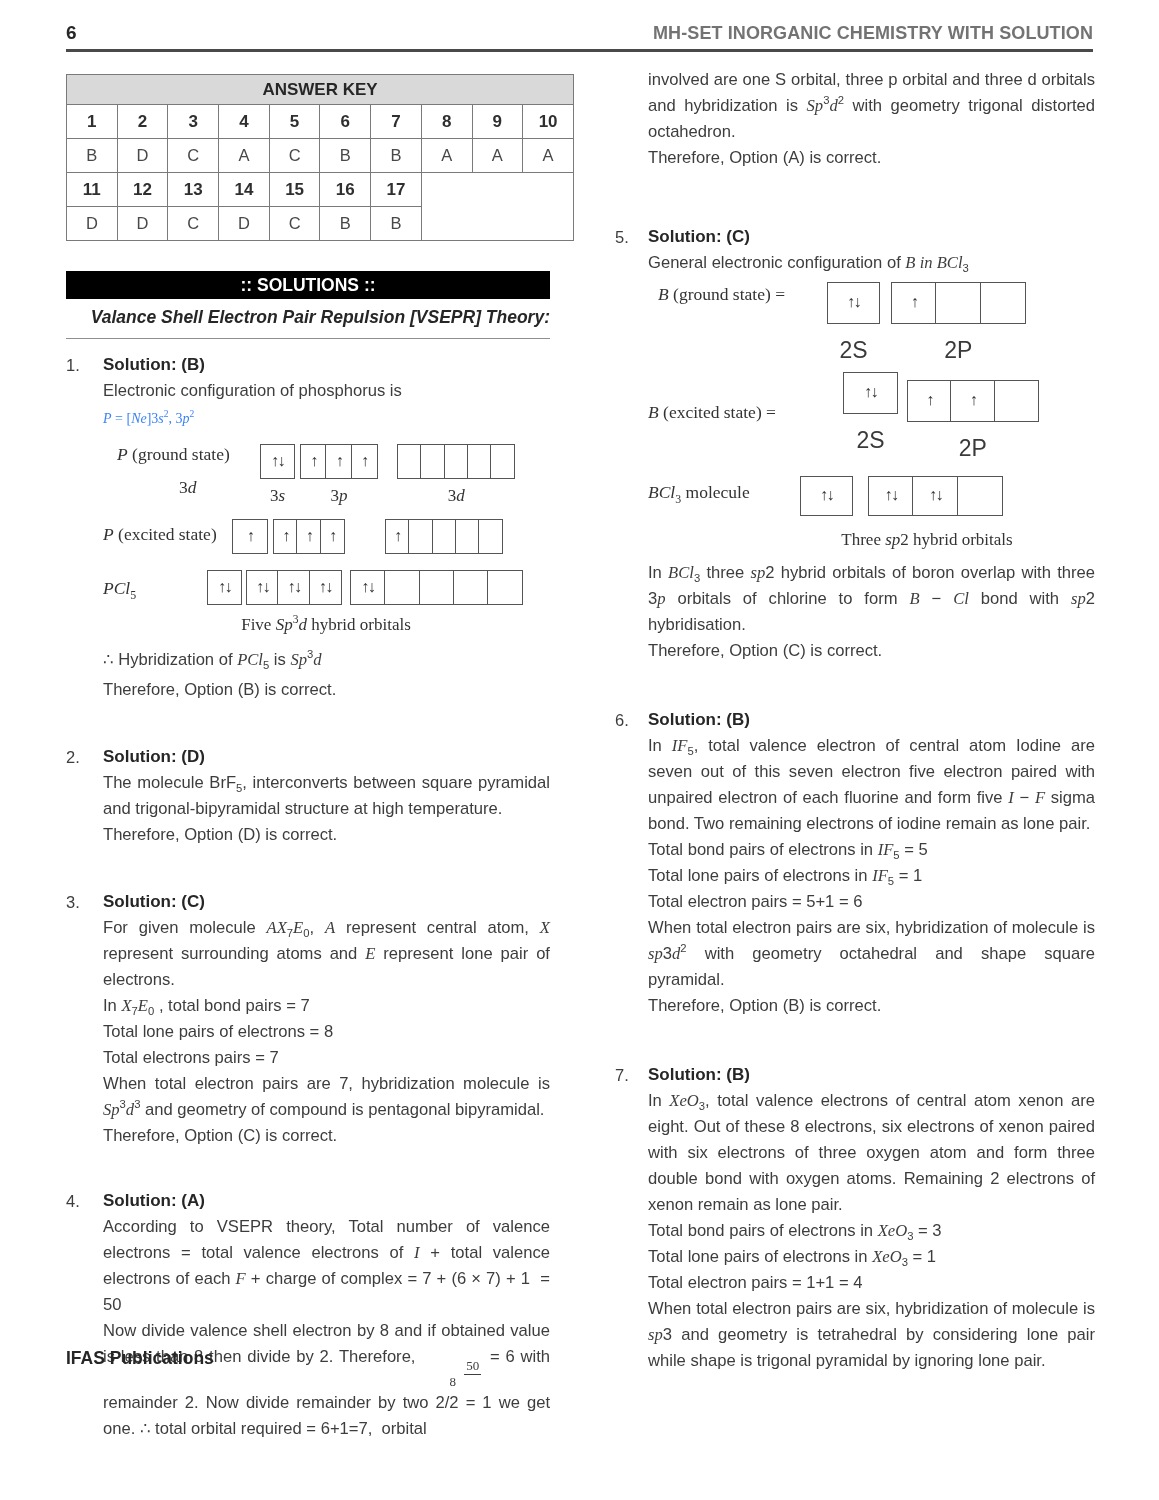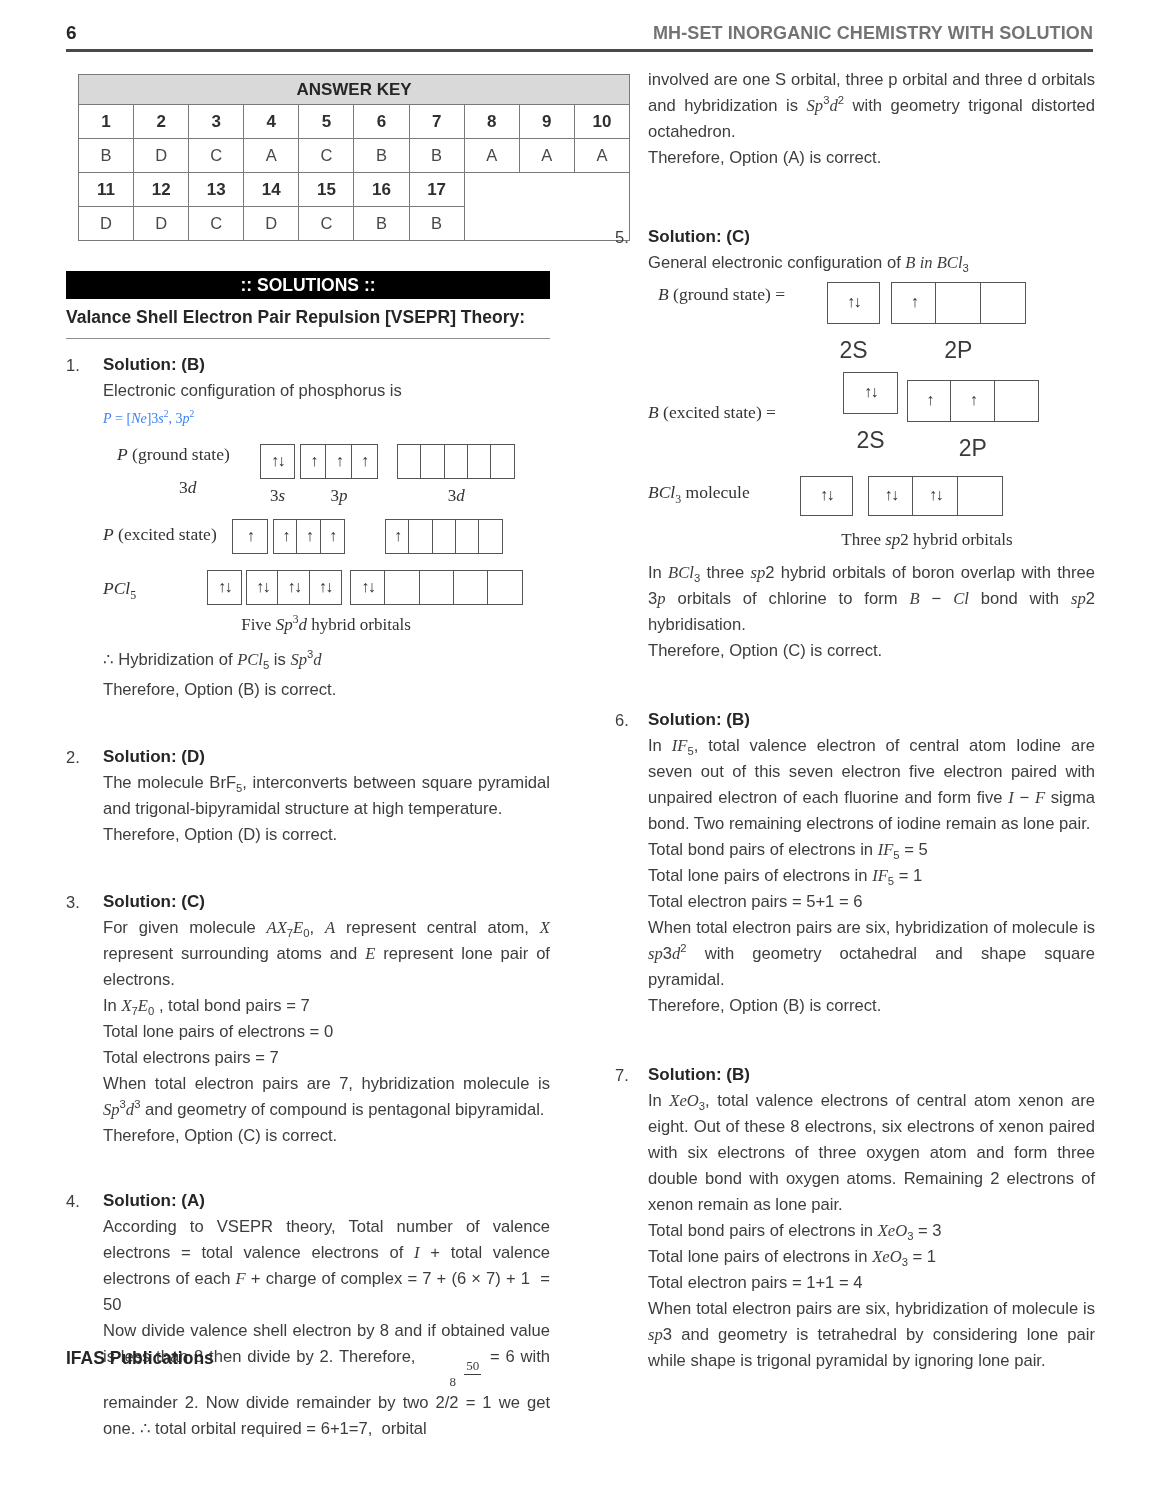--- a/index.html
+++ b/index.html
@@ -13,30 +13,30 @@
     border-bottom:3.5px solid #4a4a4a;
     display:flex;justify-content:space-between;align-items:flex-end;
   }
   .pageno{font-weight:bold;font-size:19px;color:#262626;}
   .ptitle{font-weight:bold;font-size:18px;color:#737373;letter-spacing:.1px;}
   
   .columns{display:flex;margin-left:66px;margin-top:12px;align-items:flex-start;}
   .col-left{width:484px;flex:none;}
   .col-right{width:480px;flex:none;margin-left:65px;}
   
-  .akey{border-collapse:collapse;table-layout:fixed;width:552px;margin-left:12px;}
+  .akey{border-collapse:collapse;table-layout:fixed;width:508px;margin-left:0;}
   .akey td{border:1px solid #7a7a7a;text-align:center;vertical-align:middle;padding:0;}
   .akey .trow td{background:#d9d9d9;font-weight:bold;font-size:17px;height:29px;color:#262626;}
   .akey .nrow td{font-weight:bold;font-size:17px;height:33px;color:#2f2f2f;}
   .akey .arow td{font-size:16.5px;height:33px;color:#484848;}
   
   .banner{margin-top:30px;background:#000;color:#fff;font-weight:bold;
     font-size:17.5px;text-align:center;height:28px;line-height:28px;}
-  .sechead{font-weight:bold;font-size:17.5px;color:#262626;text-align:left;
-    padding:8px 0 10px;border-bottom:1.5px solid #8f8f8f;}
+  .sechead{font-weight:bold;font-size:17.5px;color:#262626;text-align:right;
+    padding:8px 0 10px;border-bottom:1.5px solid #8f8f8f;font-style:italic;}
   
   .sol{display:flex;align-items:flex-start;}
   .snum{flex:none;font-size:16.5px;color:#3d3d3d;padding-top:1px;}
   .col-left .snum{width:37px;}
   .col-right .snum{width:33px;}
   .sbody{flex:1;min-width:0;}
   .shead{font-weight:bold;font-size:17px;color:#262626;margin-bottom:3px;}
   .p{font-size:16.6px;line-height:26px;margin:0;}
   .pj{text-align:justify;text-justify:inter-word;}
   i{font-family:"Liberation Serif",serif;font-style:italic;}
@@ -235,21 +235,21 @@
       <p class="p">Therefore, Option (D) is correct.</p>
     </div>
   </div>
 
   <div class="sol" style="margin-top:44px">
     <div class="snum">3.</div>
     <div class="sbody">
       <div class="shead">Solution: (C)</div>
       <p class="p pj">For given molecule <i>AX</i><sub>7</sub><i>E</i><sub>0</sub>, <i>A</i> represent central atom, <i>X</i> represent surrounding atoms and <i>E</i> represent lone pair of electrons.</p>
       <p class="p">In <i>X</i><sub>7</sub><i>E</i><sub>0</sub> , total bond pairs = 7</p>
-      <p class="p">Total lone pairs of electrons = 0</p>
+      <p class="p">Total lone pairs of electrons = 8</p>
       <p class="p">Total electrons pairs = 7</p>
       <p class="p pj">When total electron pairs are 7, hybridization molecule is <i>Sp</i><sup>3</sup><i>d</i><sup>3</sup> and geometry of compound is pentagonal bipyramidal.</p>
       <p class="p">Therefore, Option (C) is correct.</p>
     </div>
   </div>
 
   <div class="sol" style="margin-top:42px">
     <div class="snum">4.</div>
     <div class="sbody">
       <div class="shead">Solution: (A)</div>

